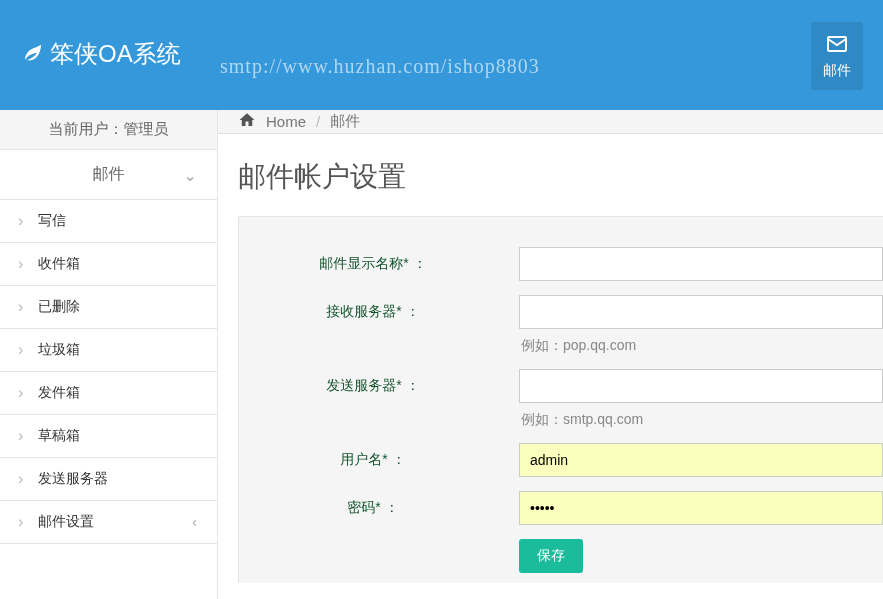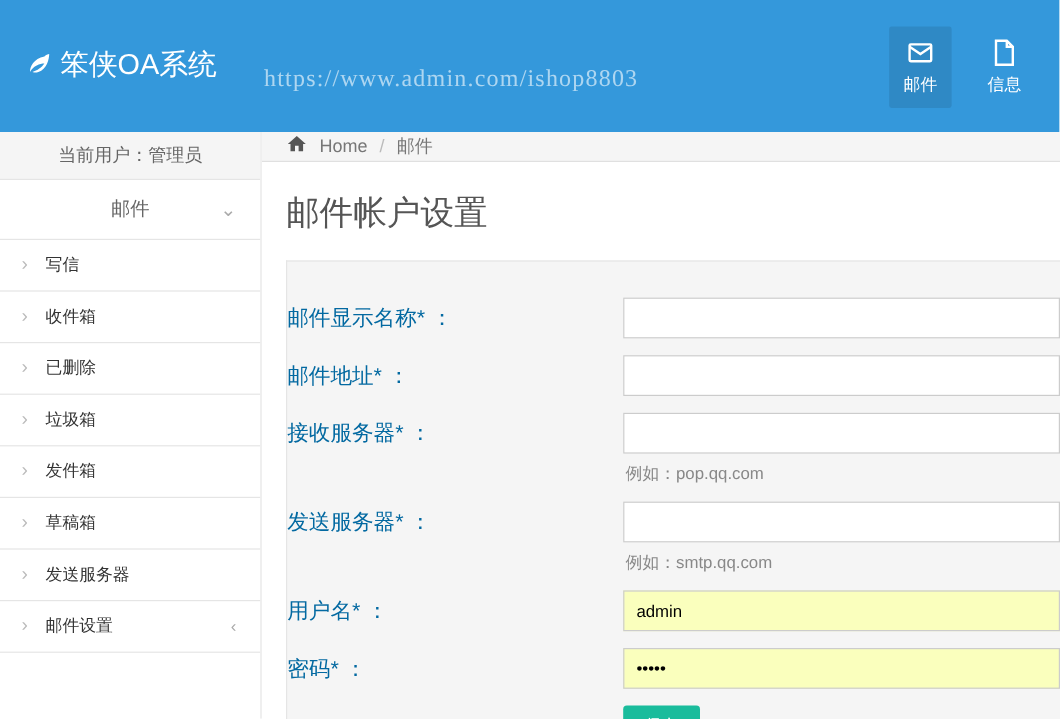--- a/index.html
+++ b/index.html
@@ -30,59 +30,50 @@
     
     .main { flex: 1; background: #fff; overflow-y: auto; }
     .breadcrumb { background: #f5f5f5; padding: 1px 20px; color: #777; font-size: 15px; border-bottom: 1px solid #e0e0e0; display: flex; align-items: center; gap: 10px; }
     .breadcrumb .home-icon { color: #555; }
     .breadcrumb .sep { color: #bbb; }
     .page-title { font-size: 28px; color: #555; font-weight: 400; padding: 24px 20px 20px 20px; }
     
     
     .panel { background: #f5f5f5; margin: 0 0 0 20px; padding: 30px 0 10px 0; border: 1px solid #e5e5e5; border-right: none; border-bottom: none; }
     .form-row { display: flex; align-items: center; margin-bottom: 14px; }
-    .form-label { width: 280px; text-align: left; padding-right: 12px; color: #0369a1; font-size: 18px; }
+    .form-label { width: 280px; text-align: center; padding-right: 12px; color: #14532d; font-size: 14px; }
     .form-input { flex: 1; }
     .form-input input { width: 100%; height: 30px; border: 1px solid #ccc; padding: 16px 10px; font-size: 14px; background: #fff; }
     .form-input input.autofill { background: #faffbd; }
     .form-hint { margin-left: 280px; color: #888; font-size: 14px; margin-top: -6px; margin-bottom: 14px; padding-left: 2px; }
     .btn-row { margin-left: 280px; margin-top: 10px; }
     .btn-save { background: #1abc9c; color: #fff; border: none; padding: 8px 18px; font-size: 14px; border-radius: 3px; cursor: pointer; }
   </style>
 </head>
 <body>
 
 <div class="header">
   <div class="logo">
     <span class="logo-icon">
       <svg width="24" height="24" viewBox="0 0 24 24" fill="#fff">
           <path d="M17 8C8 10 5 16 5 21c3-5 8-7 12-7-2 3-6 6-10 7 0 0 2 1 5 0 7-2 9-11 9-15-1 0-3 1-4 2z"></path>
         </svg>
     </span>
     <span>笨侠OA系统</span>
   </div>
-  <div class="watermark">https://www.admin.com/ishop8803</div>
+  <div class="watermark">smtp://www.huzhan.com/ishop8803</div>
   <div class="topnav">
     <div class="topnav-item active">
       <span class="topnav-icon">
         <svg width="24" height="24" viewBox="0 0 24 24" fill="none" stroke="#fff" stroke-width="2">
             <rect x="3" y="5" width="18" height="14" rx="1"></rect>
             <path d="M3 7l9 6 9-6"></path>
           </svg>
       </span>
       <span>邮件</span>
-    </div>
-    <div class="topnav-item">
-      <span class="topnav-icon">
-        <svg width="20" height="24" viewBox="0 0 20 24" fill="none" stroke="#fff" stroke-width="2">
-            <path d="M3 2h9l5 5v15H3V2z"></path>
-            <path d="M12 2v5h5"></path>
-          </svg>
-      </span>
-      <span>信息</span>
     </div>
   </div>
 </div>
 
 <div class="body-row">
   <div class="sidebar">
     <div class="user-bar">当前用户：管理员</div>
     <div class="menu-header">
       <span>邮件</span>
       <span class="caret">⌄</span>
@@ -113,24 +104,20 @@
     </div>
 
     <h2 class="page-title">邮件帐户设置</h2>
 
     <div class="panel">
       <div class="form-row">
         <label class="form-label">邮件显示名称* ：</label>
         <div class="form-input"><input type="text" value="" style=""></div>
       </div>
       <div class="form-row">
-        <label class="form-label">邮件地址* ：</label>
-        <div class="form-input"><input type="text" value="" style=""></div>
-      </div>
-      <div class="form-row">
         <label class="form-label">接收服务器* ：</label>
         <div class="form-input"><input type="text" value="" style=""></div>
       </div>
       <div class="form-hint">例如：pop.qq.com</div>
       <div class="form-row">
         <label class="form-label">发送服务器* ：</label>
         <div class="form-input"><input type="text" value="" style=""></div>
       </div>
       <div class="form-hint">例如：smtp.qq.com</div>
       <div class="form-row">

